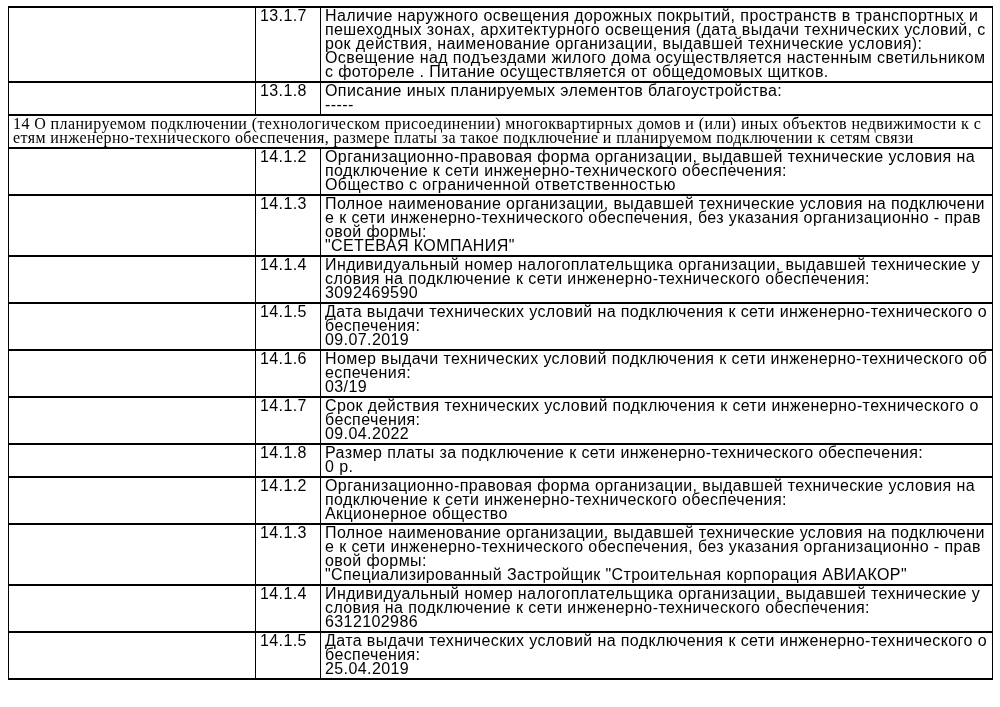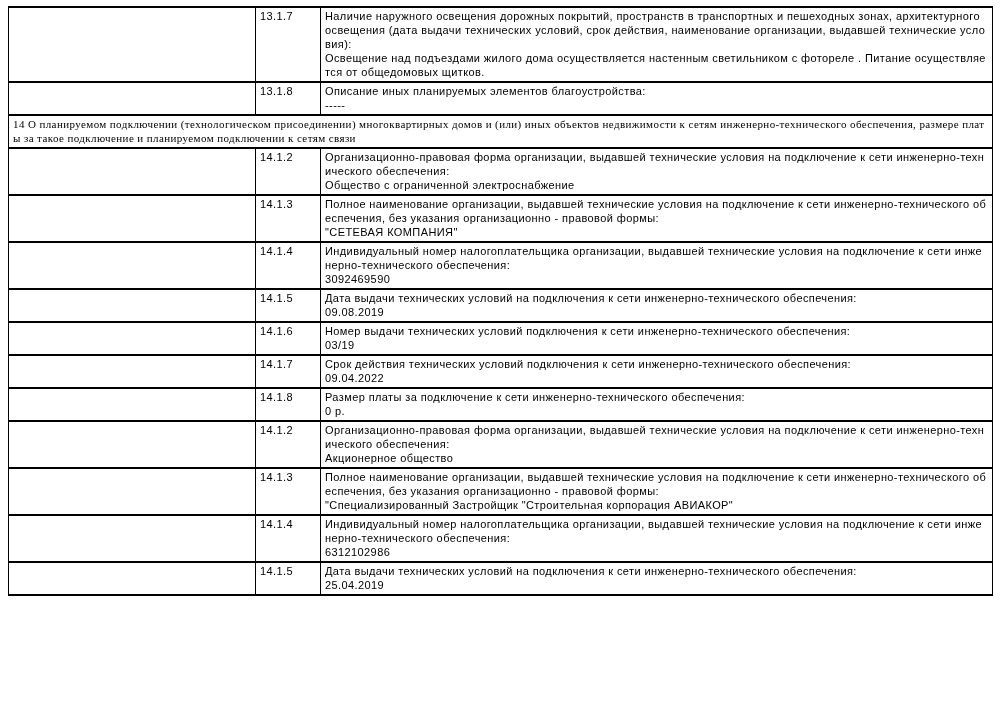--- a/index.html
+++ b/index.html
@@ -21,21 +21,21 @@
     table-layout: fixed;
     width: 981px;
     margin: 6px 0 0 8px;
   }
   table.decl td {
     border: 1px solid #000000;
     border-top-width: 2px;
     border-bottom-width: 2px;
     vertical-align: top;
     padding: 1px 4px 2px 4px;
-    font-size: 11px;
+    font-size: 16px;
     line-height: 14px;
     letter-spacing: 0.4px;
     color: #000000;
   }
   td.group-cell {
     width: 238px;
     overflow-wrap: break-word;
   }
   td.num-cell {
     width: 56px;
@@ -77,21 +77,21 @@
           </td>
         </tr>
         <tr>
           <td colspan="3" class="section-cell">14 О планируемом подключении (технологическом присоединении) многоквартирных домов и (или) иных объектов недвижимости к сетям инженерно-технического обеспечения, размере платы за такое подключение и планируемом подключении к сетям связи</td>
         </tr>
         <tr>
           <td class="group-cell"></td>
           <td class="num-cell">14.1.2</td>
           <td class="content-cell">
             <div class="field-label">Организационно-правовая форма организации, выдавшей технические условия на подключение к сети инженерно-технического обеспечения:</div>
-            <div class="field-value">Общество с ограниченной электроснабжение</div>
+            <div class="field-value">Общество с ограниченной ответственностью</div>
           </td>
         </tr>
         <tr>
           <td class="group-cell"></td>
           <td class="num-cell">14.1.3</td>
           <td class="content-cell">
             <div class="field-label">Полное наименование организации, выдавшей технические условия на подключение к сети инженерно-технического обеспечения, без указания организационно - правовой формы:</div>
             <div class="field-value">"СЕТЕВАЯ КОМПАНИЯ"</div>
           </td>
         </tr>
@@ -101,21 +101,21 @@
           <td class="content-cell">
             <div class="field-label">Индивидуальный номер налогоплательщика организации, выдавшей технические условия на подключение к сети инженерно-технического обеспечения:</div>
             <div class="field-value">3092469590</div>
           </td>
         </tr>
         <tr>
           <td class="group-cell"></td>
           <td class="num-cell">14.1.5</td>
           <td class="content-cell">
             <div class="field-label">Дата выдачи технических условий на подключения к сети инженерно-технического обеспечения:</div>
-            <div class="field-value">09.08.2019</div>
+            <div class="field-value">09.07.2019</div>
           </td>
         </tr>
         <tr>
           <td class="group-cell"></td>
           <td class="num-cell">14.1.6</td>
           <td class="content-cell">
             <div class="field-label">Номер выдачи технических условий подключения к сети инженерно-технического обеспечения:</div>
             <div class="field-value">03/19</div>
           </td>
         </tr>

